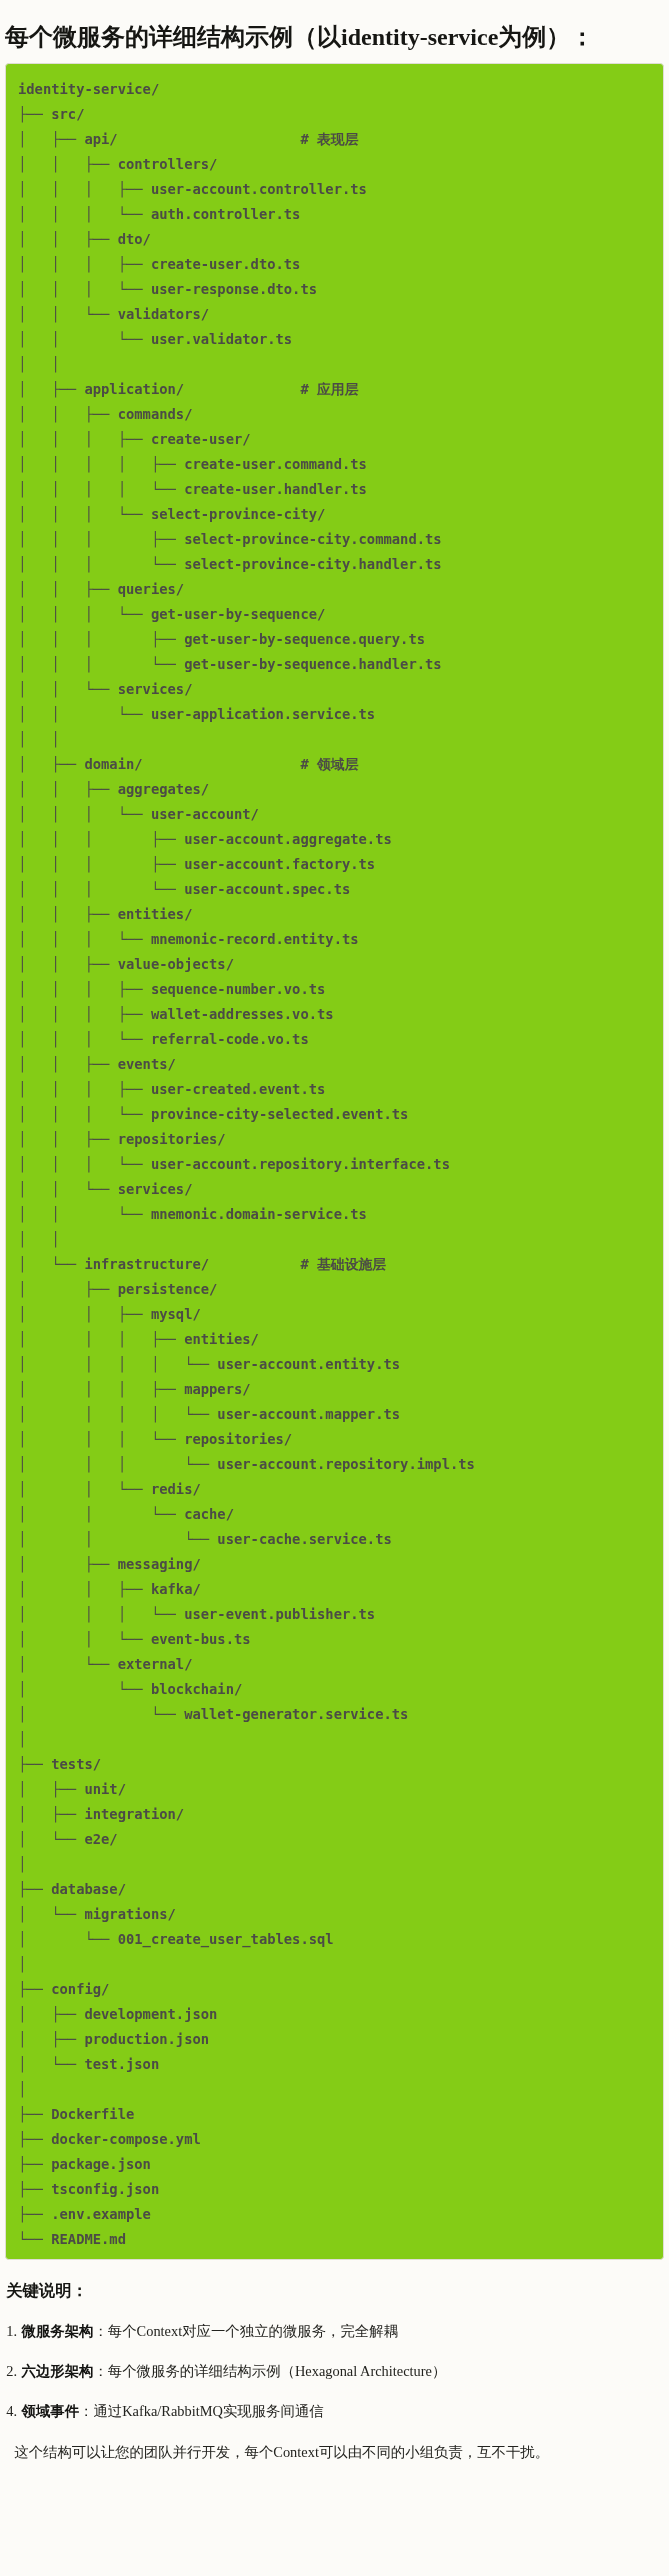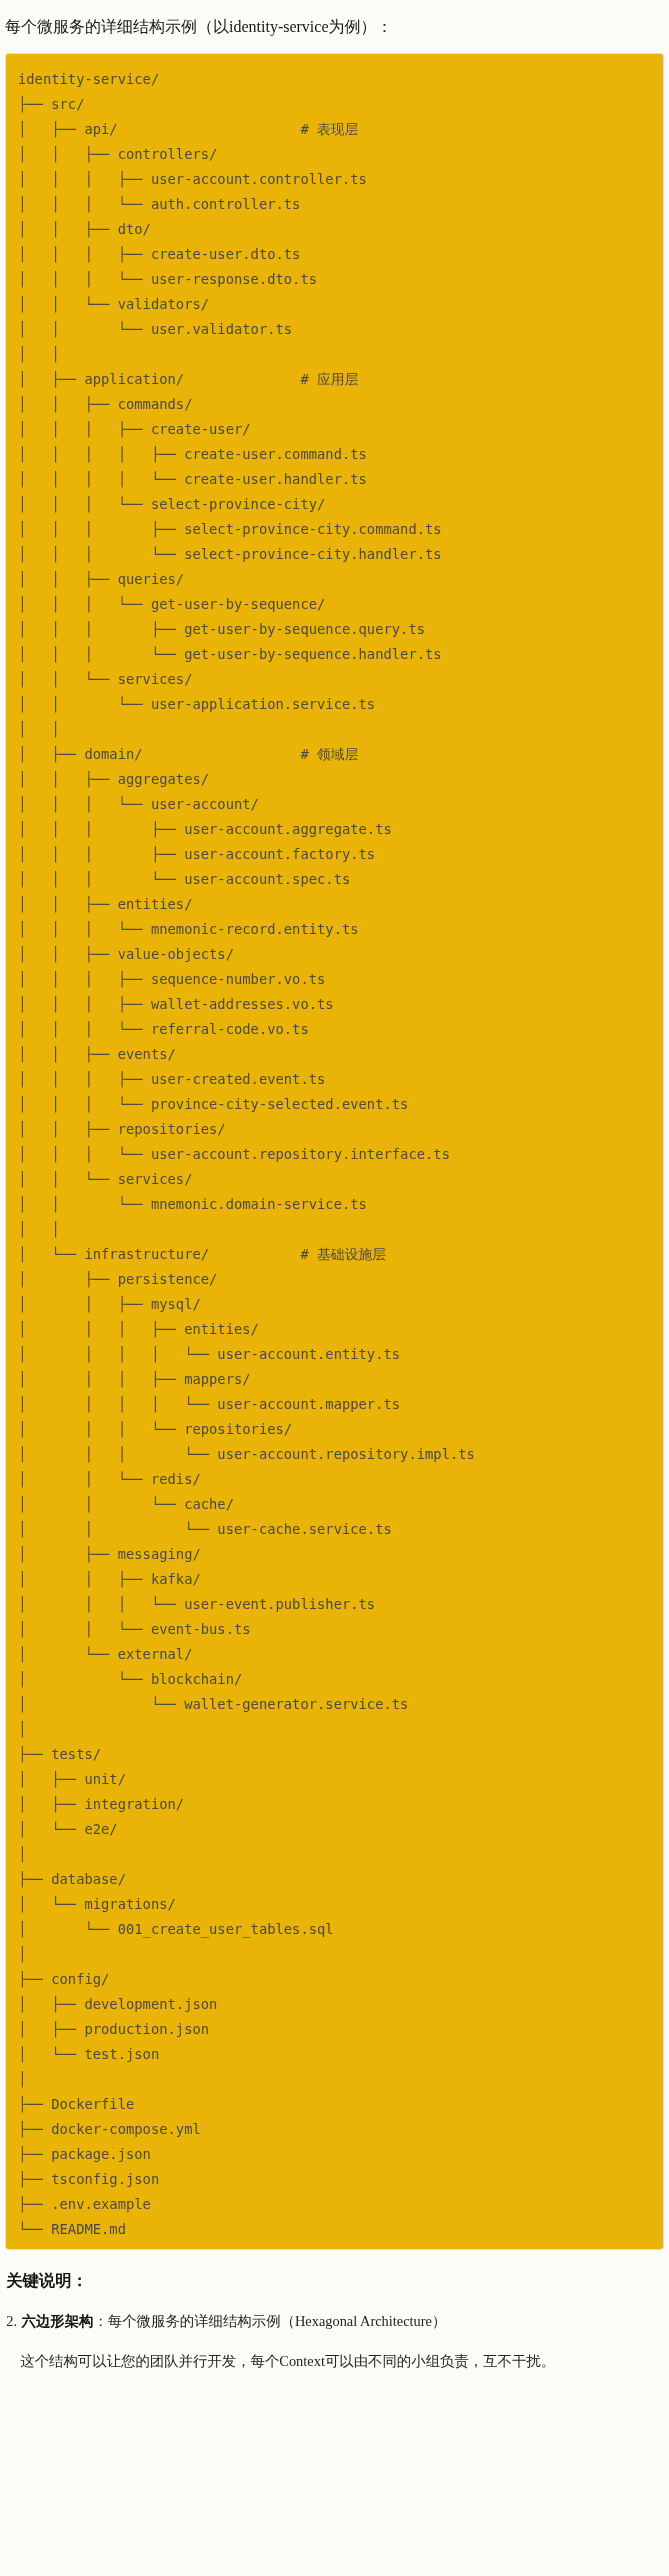--- a/index.html
+++ b/index.html
@@ -9,32 +9,33 @@
   }
   body {
     width: 669px;
     min-height: 2576px;
     box-sizing: border-box;
     padding: 6.3px 5px 10px 5px;
     font-family: "Liberation Serif", "DejaVu Serif", serif;
     color: #21211e;
   }
   .page-title {
-    font-size: 16px;
+    font-size: 24px;
     line-height: 26px;
-    font-weight: 400;
-    margin: 8px 0 13px 0;
+    font-weight: 700;
+    margin: 18px 0 13px 0;
     color: #161613;
   }
   .code-block {
-    background: #eab308;
+    background: #84cc16;
     border: 0.6px solid #dfddd4;
     border-radius: 3.8px;
     padding: 13px 7.5px 6.9px 12px;
     overflow: hidden;
+    font-weight: bold;
   }
   .tree {
     margin: 0;
     font-family: "DejaVu Sans Mono", "Liberation Mono", monospace;
     font-size: 13.8px;
     line-height: 25px;
     color: #4b4b46;
     white-space: pre;
   }
   .notes {
@@ -57,21 +58,21 @@
   .note-item .num {
     margin-right: 4.4px;
   }
   .note-item strong {
     font-weight: 700;
     color: #131311;
   }
   .closing {
     font-size: 14.4px;
     line-height: 21px;
-    margin: 14px;
+    margin: 8px;
     color: #23231f;
   }
 </style>
 </head>
 <body>
 
 <h1 class="page-title">每个微服务的详细结构示例（以identity-service为例）：</h1>
 
 <div class="code-block">
   <pre class="tree">identity-service/
@@ -159,22 +160,24 @@
 ├── docker-compose.yml
 ├── package.json
 ├── tsconfig.json
 ├── .env.example
 └── README.md</pre>
 </div>
 
 <section class="notes">
   <h2 class="notes-heading">关键说明：</h2>
 
+  <div class="note-item"><span class="num">1.</span><strong>微服务架构</strong><span>：每个Context对应一个独立的微服务，完全解耦</span></div>
 
   <div class="note-item"><span class="num">2.</span><strong>六边形架构</strong><span>：每个微服务的详细结构示例（Hexagonal Architecture）</span></div>
 
 
+  <div class="note-item"><span class="num">4.</span><strong>领域事件</strong><span>：通过Kafka/RabbitMQ实现服务间通信</span></div>
 
 
 
   <p class="closing">这个结构可以让您的团队并行开发，每个Context可以由不同的小组负责，互不干扰。</p>
 </section>
 
 
 </body></html>

